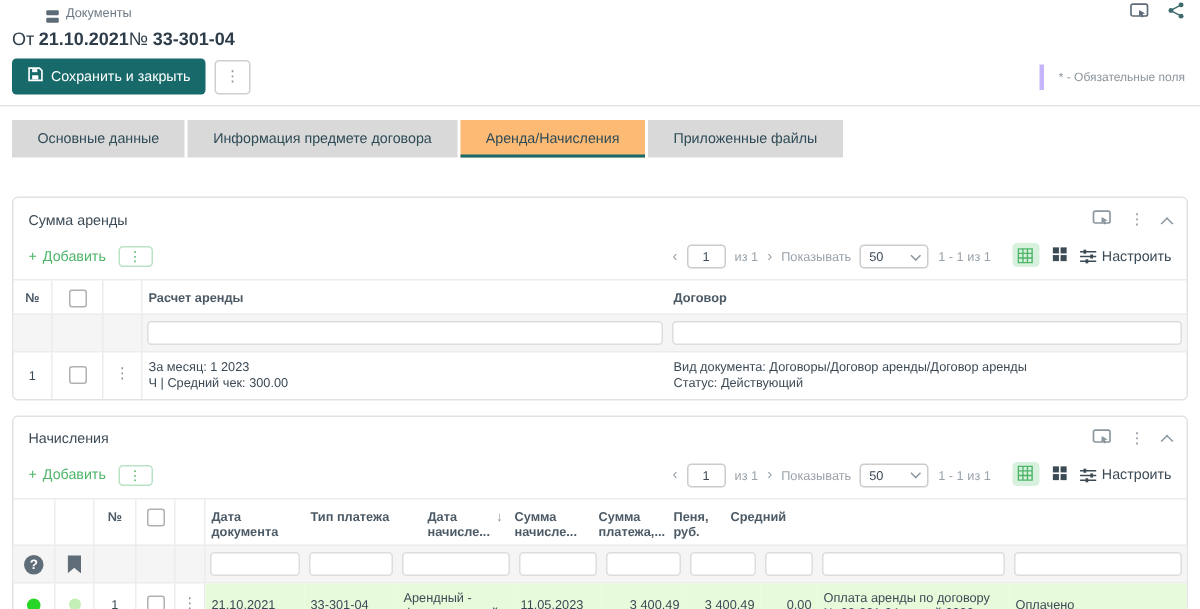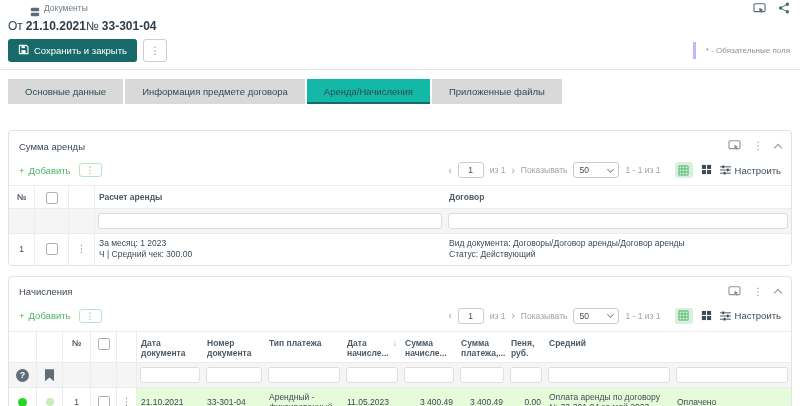--- a/index.html
+++ b/index.html
@@ -22,21 +22,21 @@
     border:none; border-radius:3px; font-size:9.5px; padding:5px 10px; cursor:pointer;
     font-family:inherit; }
   .btn-more { width:24px; height:23px; margin-left:6px; background:#fff; border:1px solid #cfcfcf;
     border-radius:3px; color:#8a949c; font-size:10px; cursor:pointer; }
   .required-note { margin-left:auto; font-size:8px; color:#8a949c; border-left:3px solid #c4b5fd;
     padding:4px 0 4px 10px; }
 
   
   .tabs { display:flex; gap:2px; padding:9px 0 16px 8px; }
   .tab { background:#d9d9d9; font-size:9.5px; color:#2e4b57; padding:7px 17px; cursor:pointer; }
-  .tab.active { background:#14b8a6; border-bottom:2px solid #17696a; padding-bottom:5px; }
+  .tab.active { background:#fdba74; border-bottom:2px solid #17696a; padding-bottom:5px; }
 
   
   .section { margin:10px 8px 0 8px; border:1px solid #e2e2e2; border-radius:4px; background:#fff; }
   .sec-head { display:flex; align-items:center; padding:6px 10px 3px 10px; }
   .sec-title { font-size:9.5px; color:#3c4a56; }
   .sec-head-icons { margin-left:auto; display:flex; align-items:center; gap:12px; }
   .kebab-txt { color:#8a949c; font-size:10px; line-height:1; cursor:pointer; }
   .chev-up { width:6px; height:6px; border-top:1.5px solid #8a969e; border-right:1.5px solid #8a969e;
     transform:rotate(-45deg); margin-top:3px; cursor:pointer; }
 
@@ -45,21 +45,21 @@
   .add-kebab { margin-left:8px; border:1px solid #b9e3c4; border-radius:3px; color:#4db568;
     font-size:9px; padding:1px 6px; background:#fff; cursor:pointer; }
   .pager { margin-left:auto; display:flex; align-items:center; gap:6px; font-size:8.5px; color:#9aa3ab; }
   .pg-arrow { cursor:pointer; font-size:10px; color:#9aa3ab; }
   .pg-input { width:26px; height:16px; border:1px solid #ccc; border-radius:3px; text-align:center;
     font-size:8.5px; color:#3c4a56; font-family:inherit; }
   .select-box { display:flex; align-items:center; justify-content:space-between; width:46px; height:16px;
     border:1px solid #ccc; border-radius:3px; padding:0 5px; color:#3c4a56; cursor:pointer; }
   .chev-down { width:5px; height:5px; border-right:1.2px solid #8a969e; border-bottom:1.2px solid #8a969e;
     transform:rotate(45deg); margin-top:-2px; }
-  .view-icons { display:flex; align-items:center; gap:8px; margin-left:14px; }
+  .view-icons { display:flex; gap:8px; margin-left:14px; }
   .grid-btn { width:18px; height:16px; background:#d8f0de; border-radius:3px; display:flex;
     align-items:center; justify-content:center; cursor:pointer; }
   .tiles-btn, .cfg { cursor:pointer; }
   .cfg { display:flex; align-items:center; gap:4px; font-size:9.5px; color:#3c4a56; }
 
   
   .t-row { display:flex; align-items:stretch; border-top:1px solid #ececec; }
   .cell { padding:4px; font-size:8.5px; display:flex; align-items:center; min-width:0; }
   .hdr .cell { font-weight:bold; color:#4c5a66; align-items:flex-start; padding-top:6px; line-height:1.2; }
   .filter { background:#f5f5f5; }
@@ -302,21 +302,20 @@
 
   <div class="t-row hdr">
     <span class="cell util s2-d1"></span>
     <span class="cell util s2-d2"></span>
     <span class="cell util s2-num">№</span>
     <span class="cell util s2-cb">
         <span class="checkbox"></span>
       </span>
     <span class="cell util s2-kebab"></span>
     <span class="cell s2-docdate">Дата документа</span>
-    <span class="cell s2-docnum">Номер документа</span>
     <span class="cell s2-ptype">Тип платежа</span>
     <span class="cell s2-adate">
         <span>Дата начисле...</span>
         <span class="sort-ic">↓</span>
       </span>
     <span class="cell s2-asum">Сумма начисле...</span>
     <span class="cell s2-psum">Сумма платежа,...</span>
     <span class="cell s2-pen">Пеня, руб.</span>
     <span class="cell s2-status">Средний</span>
   </div>

